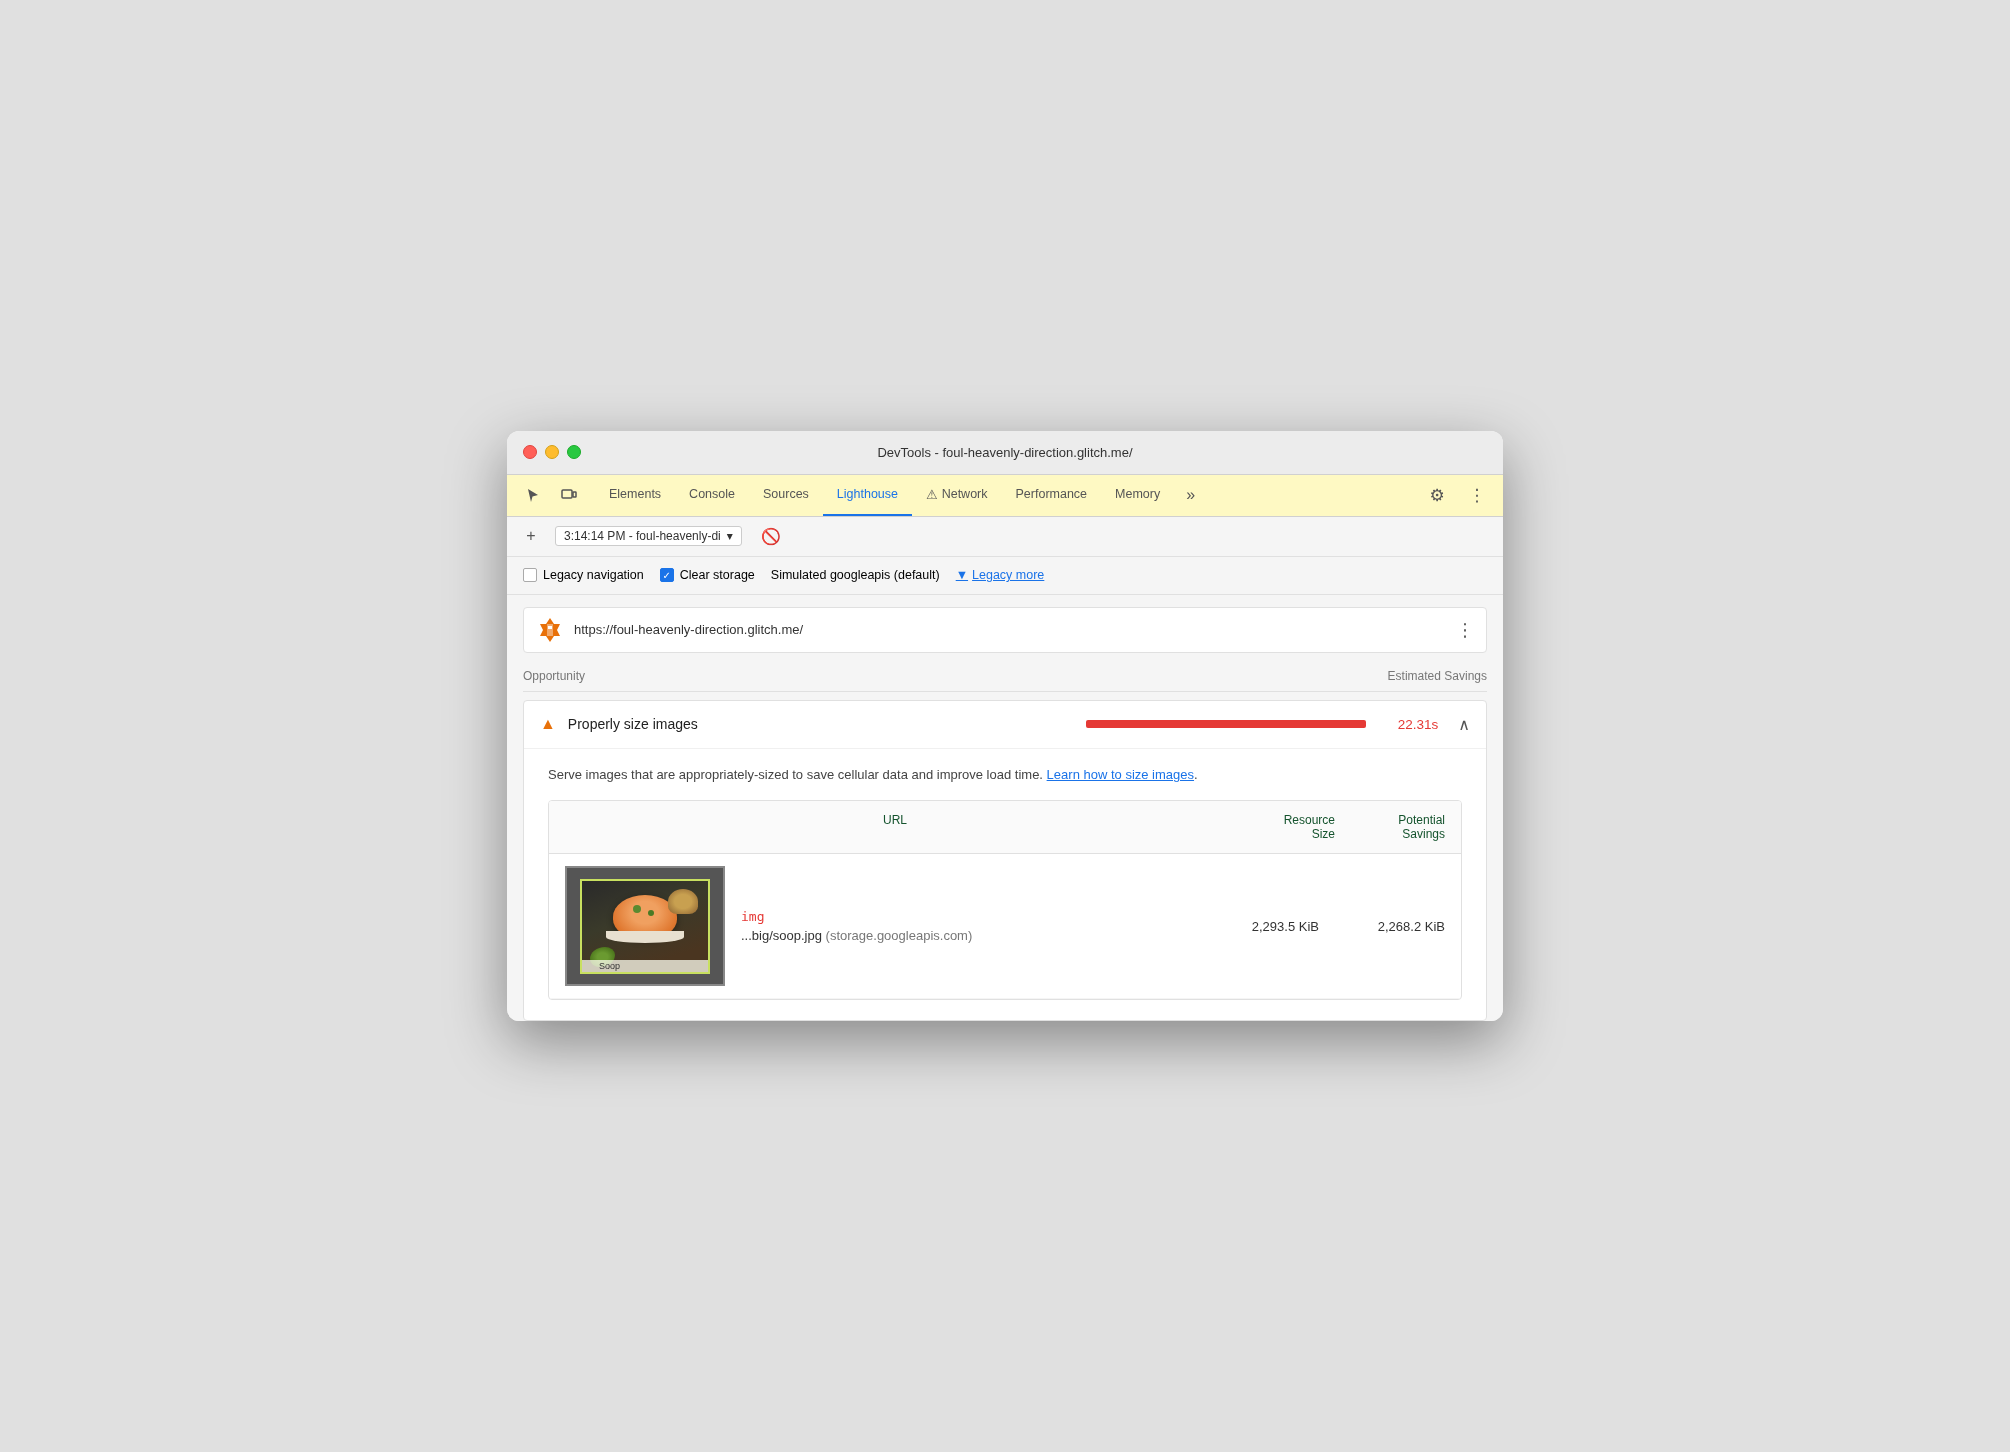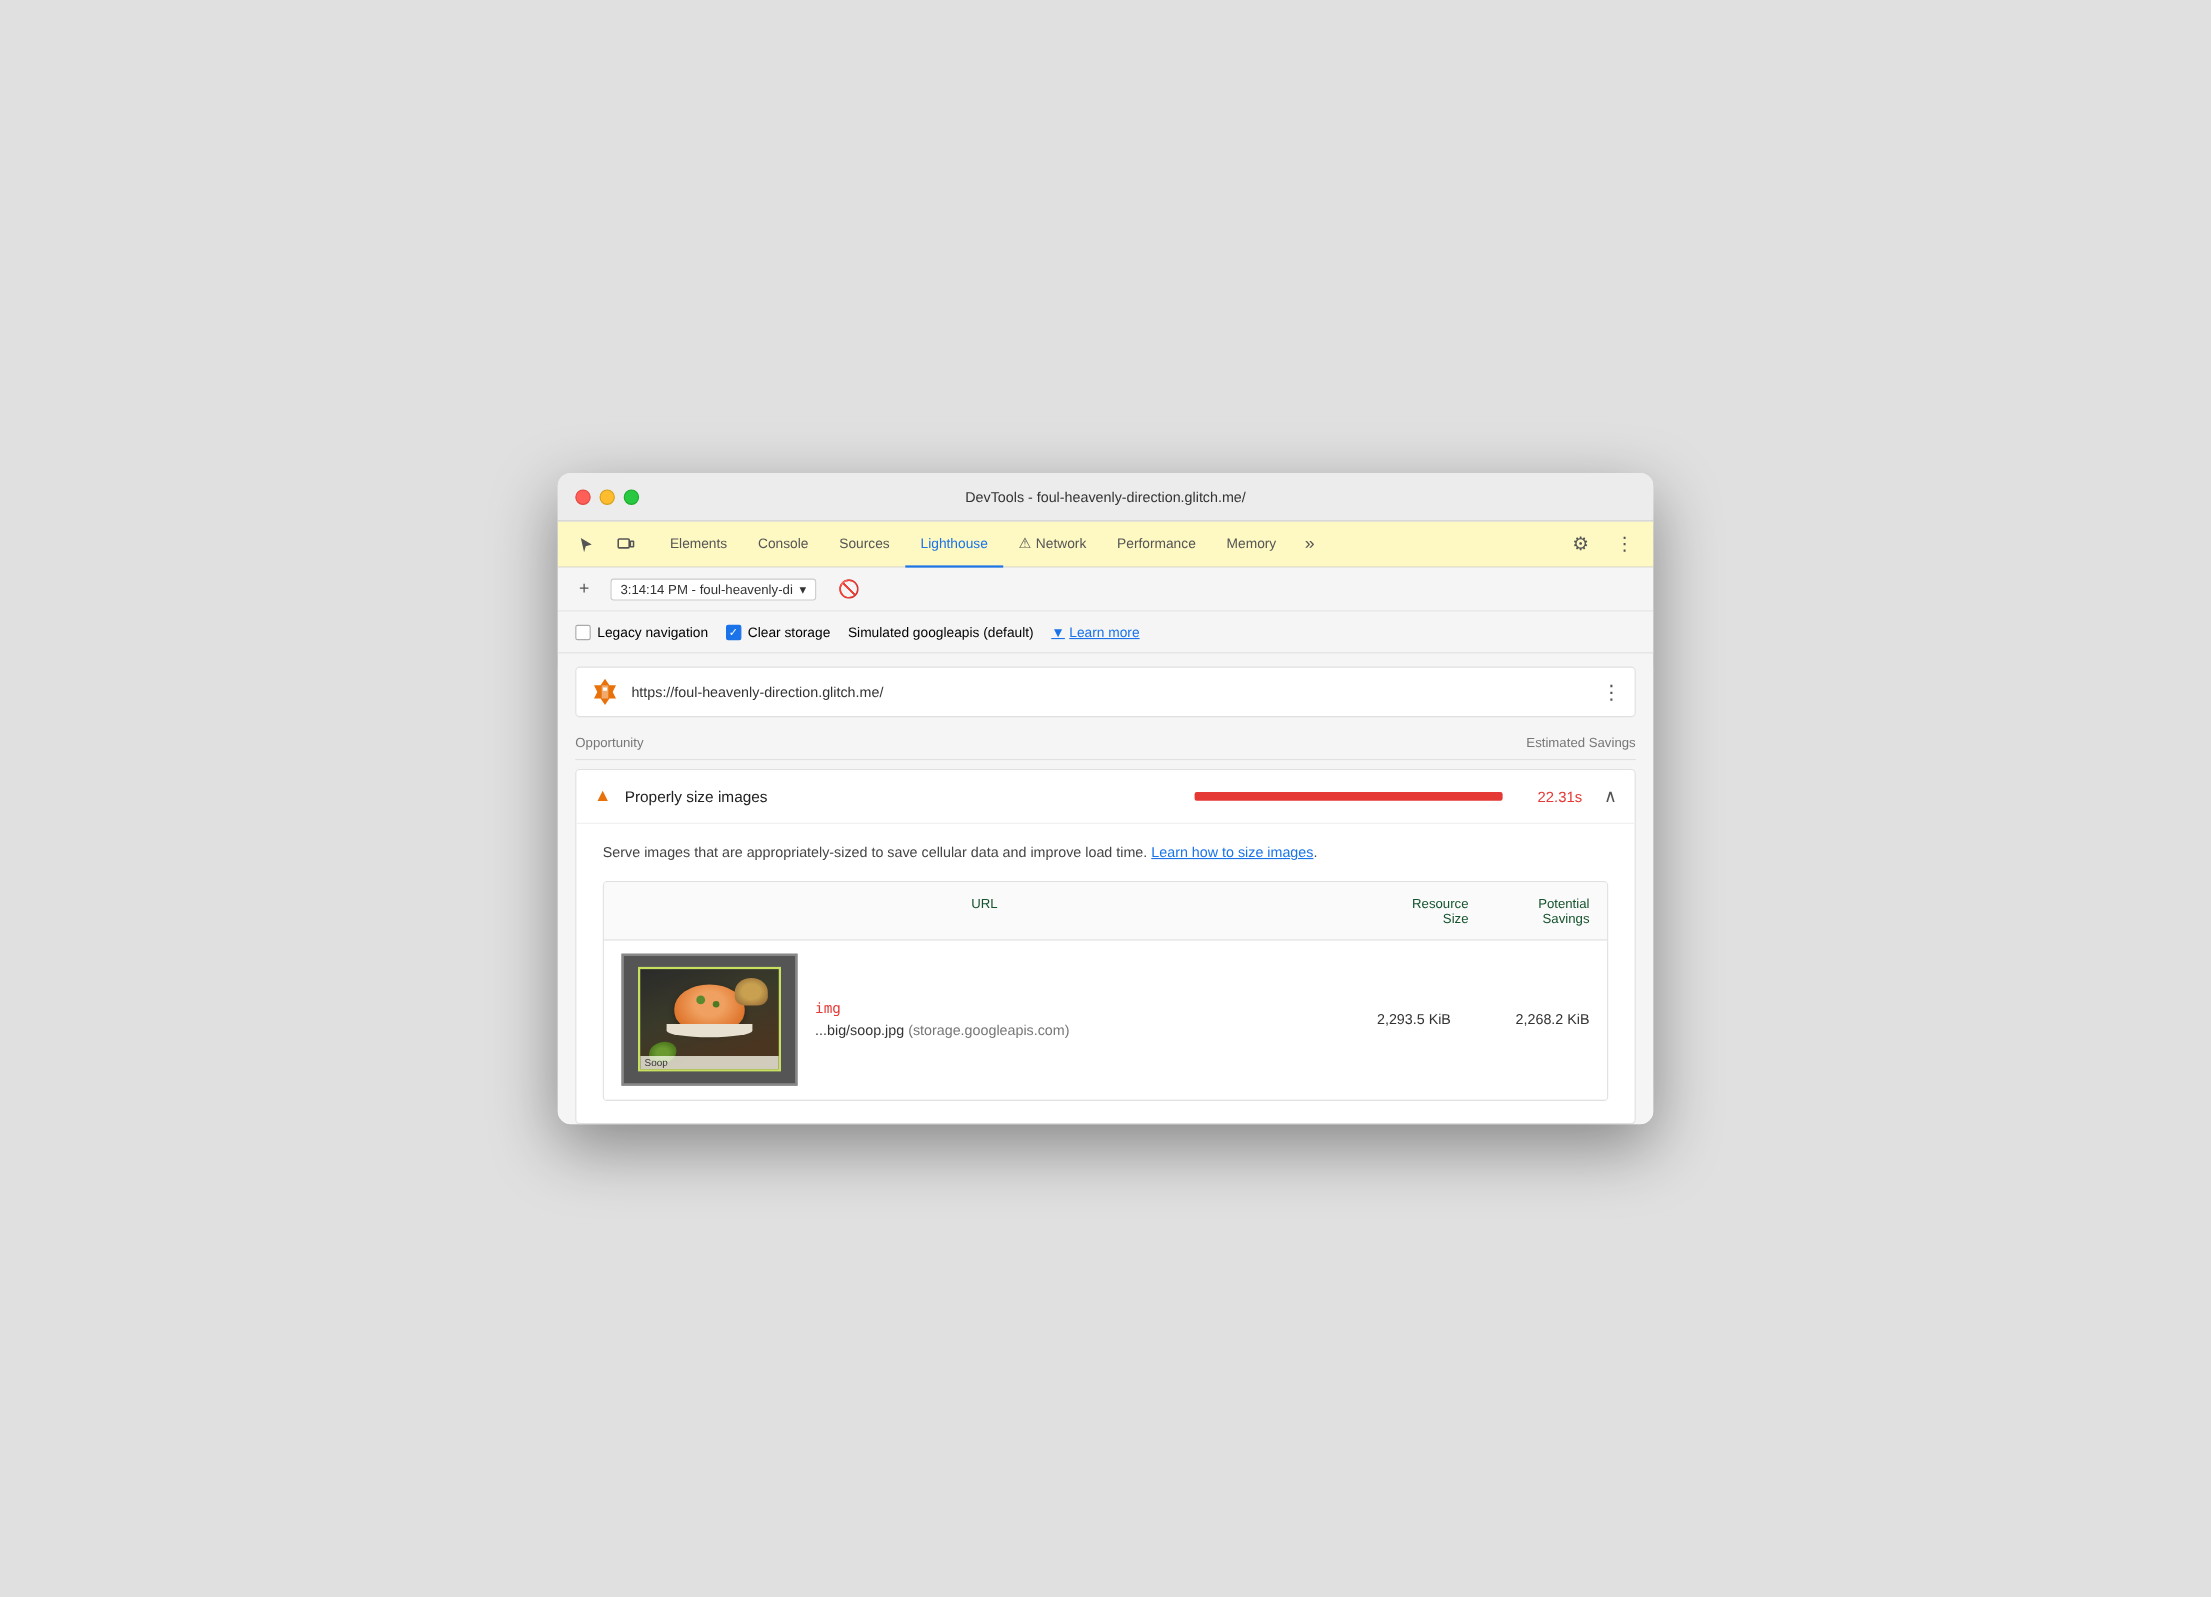--- a/index.html
+++ b/index.html
@@ -480,21 +480,21 @@
     </div>
     <div class="checkbox-group">
       <div class="checkbox checked"></div>
       <span>Clear storage</span>
     </div>
     <div class="throttling-group">
       <span>Simulated googleapis (default)</span>
     </div>
     <span class="learn-more">
       <span>▼</span>
-      <span>Learn more</span>
+      <span>Legacy more</span>
     </span>
   </div>
 
   <div class="content">
 
     <div class="url-bar">
 
       <svg class="lighthouse-icon" viewBox="0 0 28 28">
         <polygon points="14,2 10,8 4,8 7,14 4,20 10,20 14,26 18,20 24,20 21,14 24,8 18,8" fill="#e8710a"></polygon>
         <rect x="11" y="8" width="6" height="12" fill="#fff" opacity="0.4"></rect>
@@ -545,21 +545,21 @@
                       <div style="width:64px;height:44px;background:radial-gradient(ellipse at 50% 40%,#f0a060 30%,#e07830 70%,#c06020 100%);border-radius:50% 50% 45% 45%;position:absolute;top:14px;left:50%;transform:translateX(-50%);box-shadow:0 2px 6px rgba(0,0,0,0.4);">
 
                         <div style="width:8px;height:8px;background:#5a8a30;border-radius:50%;position:absolute;top:10px;left:20px;"></div>
                         <div style="width:6px;height:6px;background:#4a7a25;border-radius:50%;position:absolute;top:15px;left:35px;"></div>
                       </div>
                       <div style="width:78px;height:12px;background:#e8e0d0;border-radius:0 0 60% 60%;position:absolute;top:50px;left:50%;transform:translateX(-50%);"></div>
 
                       <div style="width:30px;height:25px;background:radial-gradient(ellipse,#c8a050 40%,#8a6030 100%);border-radius:50% 50% 30% 30%;position:absolute;top:8px;right:10px;"></div>
 
                       <div style="width:25px;height:20px;background:radial-gradient(ellipse,#6a9a30 30%,#3a6010 100%);border-radius:60% 40% 60% 40%;position:absolute;bottom:5px;left:8px;"></div>
-                      <div style="position:absolute;bottom:0;left:0;right:0;background:rgba(255,255,240,0.75);font-size:9px;color:#333;padding:1px 4px;">Soop</div>
+                      <div style="position:absolute;bottom:0;left:0;right:0;background:rgba(255,255,240,0.75);font-size:9px;color:#333;padding:1px 17px;">Soop</div>
                     </div>
                   </div>
                 </div>
               </div>
 
               <div class="detail-url-cell">
                 <span class="detail-url-tag">img</span>
                 <span class="detail-url-path">
                   <span>...big/soop.jpg</span>
                   <span class="detail-url-domain">(storage.googleapis.com)</span>

